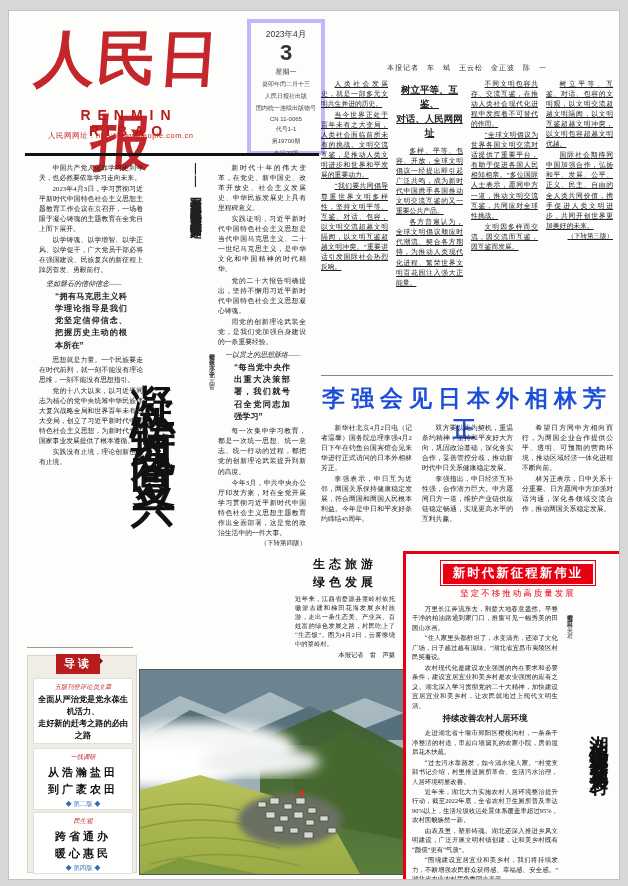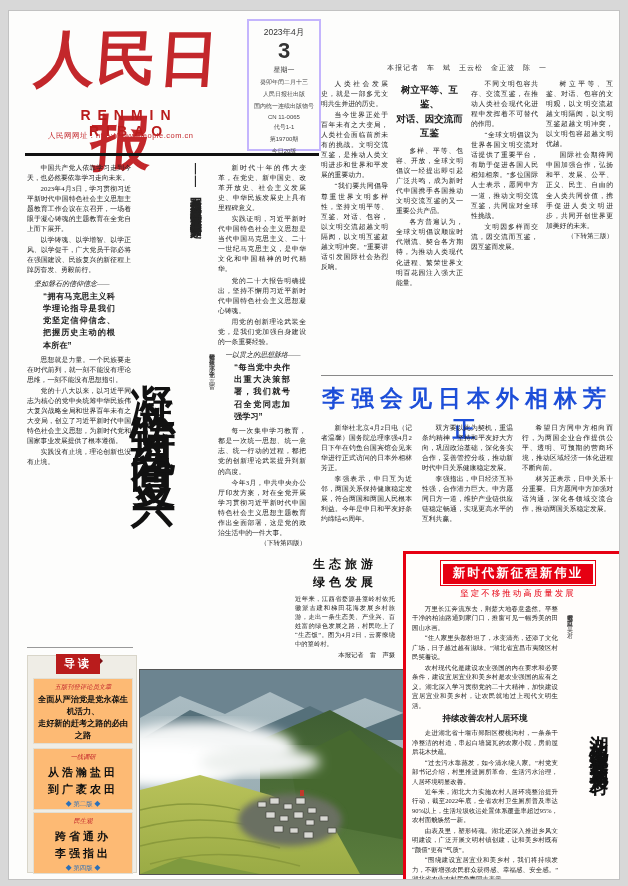--- a/index.html
+++ b/index.html
@@ -6,50 +6,50 @@
   body{width:628px;height:886px;background:#d8d8d8;font-family:"Liberation Sans",sans-serif;}
   #page{position:absolute;left:8px;top:10px;width:610px;height:868px;background:#fdfdfc;border:1px solid #c2c2c2;overflow:hidden;}
   .abs{position:absolute;}
   .serif{font-family:"Liberation Serif",serif;}
   .jcol{text-align:justify;overflow:hidden;color:#222;}
   .para{margin:0 0 1px 0;text-indent:2em;line-height:1.48;}
   
   #mast-title{left:14px;top:6px;width:210px;height:84px;color:#c3272b;font-weight:900;font-size:60px;letter-spacing:2px;transform:skewX(-4deg);line-height:84px;text-align:center;}
   #mast-pinyin{left:22px;top:96px;width:196px;color:#b91c1c;font-weight:bold;font-size:14px;letter-spacing:7px;word-spacing:14px;text-align:center;}
   #mast-web{left:16px;top:120px;width:210px;color:#c3272b;font-size:7.5px;letter-spacing:.5px;margin-left:23px;}
-  #datebox{left:238px;top:8px;width:70px;height:128px;border:2px solid #c4b5fd;text-align:center;color:#333;}
+  #datebox{left:238px;top:8px;width:70px;height:128px;border:4px solid #c4b5fd;text-align:center;color:#333;}
   #datebox .m{font-size:8.5px;margin-top:6px;}
   #datebox .d{font-size:22px;font-weight:bold;line-height:24px;}
   #datebox .s{font-size:7px;margin-top:2px;}
   #datebox .xs{font-size:6px;margin-top:3px;color:#444;}
   #mast-rule{left:16px;top:142px;width:294px;height:3px;background:#111;}
   
   #lead-title{left:312px;top:12px;width:292px;text-align:center;font-size:26px;font-weight:900;color:#111;letter-spacing:1px;}
   #lead-byline{left:312px;top:52px;width:292px;text-align:center;font-size:7px;color:#333;letter-spacing:1px;}
-  .lead-col{top:68px;width:67px;height:290px;font-size:6.8px;}
+  .lead-col{top:68px;width:67px;height:290px;font-size:6.8px;text-decoration:underline;}
   #lead-subheadbox{font-weight:bold;font-size:9.5px;text-align:center;text-indent:0;line-height:1.5;margin:4px 0 6px;font-family:"Liberation Sans",sans-serif;}
   #rule-lead-li{left:312px;top:364px;width:292px;height:1px;background:#888;}
   
   #li-title{left:312px;top:372px;width:292px;text-align:center;font-size:23px;font-weight:900;letter-spacing:6px;color:#1d4ed8;}
   .li-col{top:412px;width:91px;height:122px;font-size:6.8px;}
   
-  #nx-col1{left:18px;top:152px;width:104px;height:478px;font-size:6.8px;}
+  #nx-col1{left:30px;top:152px;width:104px;height:478px;font-size:6.8px;}
   #nx-title{left:124px;top:154px;width:50px;height:478px;writing-mode:vertical-rl;font-size:45px;font-weight:900;letter-spacing:16px;color:#111;text-align:center;}
   #nx-sub{left:176px;top:152px;width:18px;height:486px;writing-mode:vertical-rl;font-size:11.5px;font-weight:bold;color:#222;letter-spacing:1px;}
   #nx-byline{left:196px;top:338px;width:11px;height:170px;writing-mode:vertical-rl;font-size:6px;color:#333;}
   #nx-col2{left:209px;top:152px;width:88px;height:494px;font-size:6.8px;}
   .quote-lead{font-style:italic;font-size:7px;margin:3px 0 1px;text-indent:1em;}
   .quote{font-weight:bold;font-size:8.2px;text-indent:0;line-height:1.5;margin:2px 16px 3px;font-family:"Liberation Sans",sans-serif;}
   .jump{display:block;text-align:right;font-size:6.5px;color:#222;}
   #rule-daodu{left:18px;top:636px;width:106px;height:1px;background:#999;}
   
   #daodu{left:18px;top:644px;width:108px;height:216px;background:#efede6;border:1px solid #d8d5c9;}
   #daodu-tag{position:absolute;left:28px;top:-2px;background:#b91c1c;color:#fff;font-weight:bold;font-size:11px;letter-spacing:3px;padding:2px 8px 3px;}
   #daodu-tag:after{content:"";position:absolute;right:-6px;top:4px;border:3px solid transparent;border-left-color:#7c0c12;}
-  .dd-card{position:absolute;left:5px;width:94px;background:#fdba74;border:1px solid #e2dfd4;padding:4px 2px;text-align:center;}
+  .dd-card{position:absolute;left:5px;width:94px;background:#ffffff;border:1px solid #e2dfd4;padding:4px 2px;text-align:center;}
   .dd-label{color:#c3272b;font-size:6.3px;font-style:italic;margin-bottom:2px;}
   .dd-big{font-weight:900;font-size:8.2px;line-height:1.45;color:#111;}
   .dd-big2{font-weight:900;font-size:11px;letter-spacing:3px;line-height:1.5;color:#111;}
   .dd-page{color:#2a6fb8;font-size:6.3px;margin-top:3px;}
   
   #eco{left:286px;top:544px;width:100px;height:112px;}
   #eco-title{font-weight:900;font-size:12px;letter-spacing:4px;text-align:center;line-height:1.5;color:#111;}
   #eco-cap{font-size:6.3px;margin-top:4px;}
   #eco-credit{text-align:right;font-size:6.3px;margin-top:2px;color:#222;}
   
@@ -90,21 +90,21 @@
 
   <div class="abs" id="lead-byline">本报记者　车　斌　王云松　金正波　陈　一</div>
   <div class="abs jcol serif lead-col" style="left:312px;">
       <p class="para">人类社会发展史，就是一部多元文明共生并进的历史。</p>
       <p class="para">当今世界正处于百年未有之大变局，人类社会面临前所未有的挑战。文明交流互鉴，是推动人类文明进步和世界和平发展的重要动力。</p>
       <p class="para">“我们要共同倡导尊重世界文明多样性，坚持文明平等、互鉴、对话、包容，以文明交流超越文明隔阂，以文明互鉴超越文明冲突。”重要讲话引发国际社会热烈反响。</p>
     </div>
   <div class="abs jcol serif lead-col" style="left:387px;">
     <div id="lead-subheadbox">
       <div>树立平等、互鉴、</div>
-      <div>对话、因交流而互鉴</div>
+      <div>对话、人民网网址</div>
     </div>
     <div>
         <p class="para">多样、平等、包容、开放，全球文明倡议一经提出即引起广泛共鸣，成为新时代中国携手各国推动文明交流互鉴的又一重要公共产品。</p>
         <p class="para">各方普遍认为，全球文明倡议顺应时代潮流、契合各方期待，为推动人类现代化进程、繁荣世界文明百花园注入强大正能量。</p>
       </div>
   </div>
   <div class="abs jcol serif lead-col" style="left:462px;">
       <p class="para">不同文明包容共存、交流互鉴，在推动人类社会现代化进程中发挥着不可替代的作用。</p>
       <p class="para">“全球文明倡议为世界各国文明交流对话提供了重要平台，有助于促进各国人民相知相亲。”多位国际人士表示，愿同中方一道，推动文明交流互鉴，共同应对全球性挑战。</p>
       <p class="para">文明因多样而交流，因交流而互鉴，因互鉴而发展。</p>
@@ -175,21 +175,21 @@
     </div>
     <div class="dd-card" style="top:92px;height:52px;">
       <div class="dd-label">一线调研</div>
       <div class="dd-big2">从浩瀚盐田</div>
       <div class="dd-big2">到广袤农田</div>
       <div class="dd-page">◆ 第二版 ◆</div>
     </div>
     <div class="dd-card" style="top:156px;height:52px;">
       <div class="dd-label">民生观</div>
       <div class="dd-big2">跨省通办</div>
-      <div class="dd-big2">李强指出</div>
+      <div class="dd-big2">暖心惠民</div>
       <div class="dd-page">◆ 第四版 ◆</div>
     </div>
   </div>
 
   <div class="abs" id="eco">
     <div id="eco-title">
       <div>生态旅游</div>
       <div>绿色发展</div>
     </div>
     <div id="eco-cap" class="jcol serif">近年来，江西省婺源县篁岭村依托徽派古建和梯田花海发展乡村旅游，走出一条生态美、产业兴、百姓富的绿色发展之路，村民吃上了“生态饭”。图为4月2日，云雾缭绕中的篁岭村。</div>

